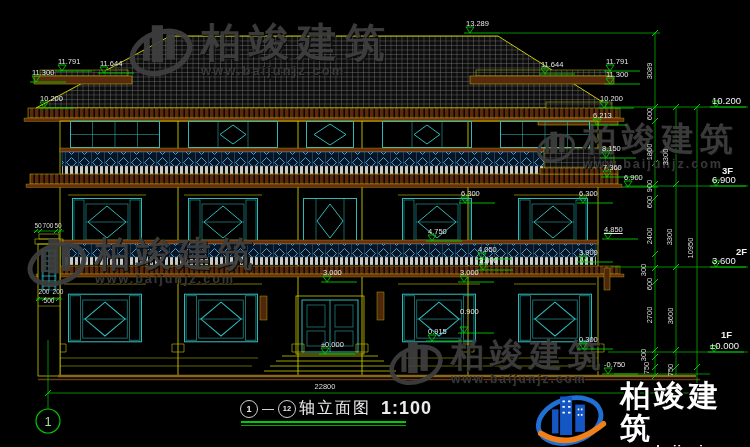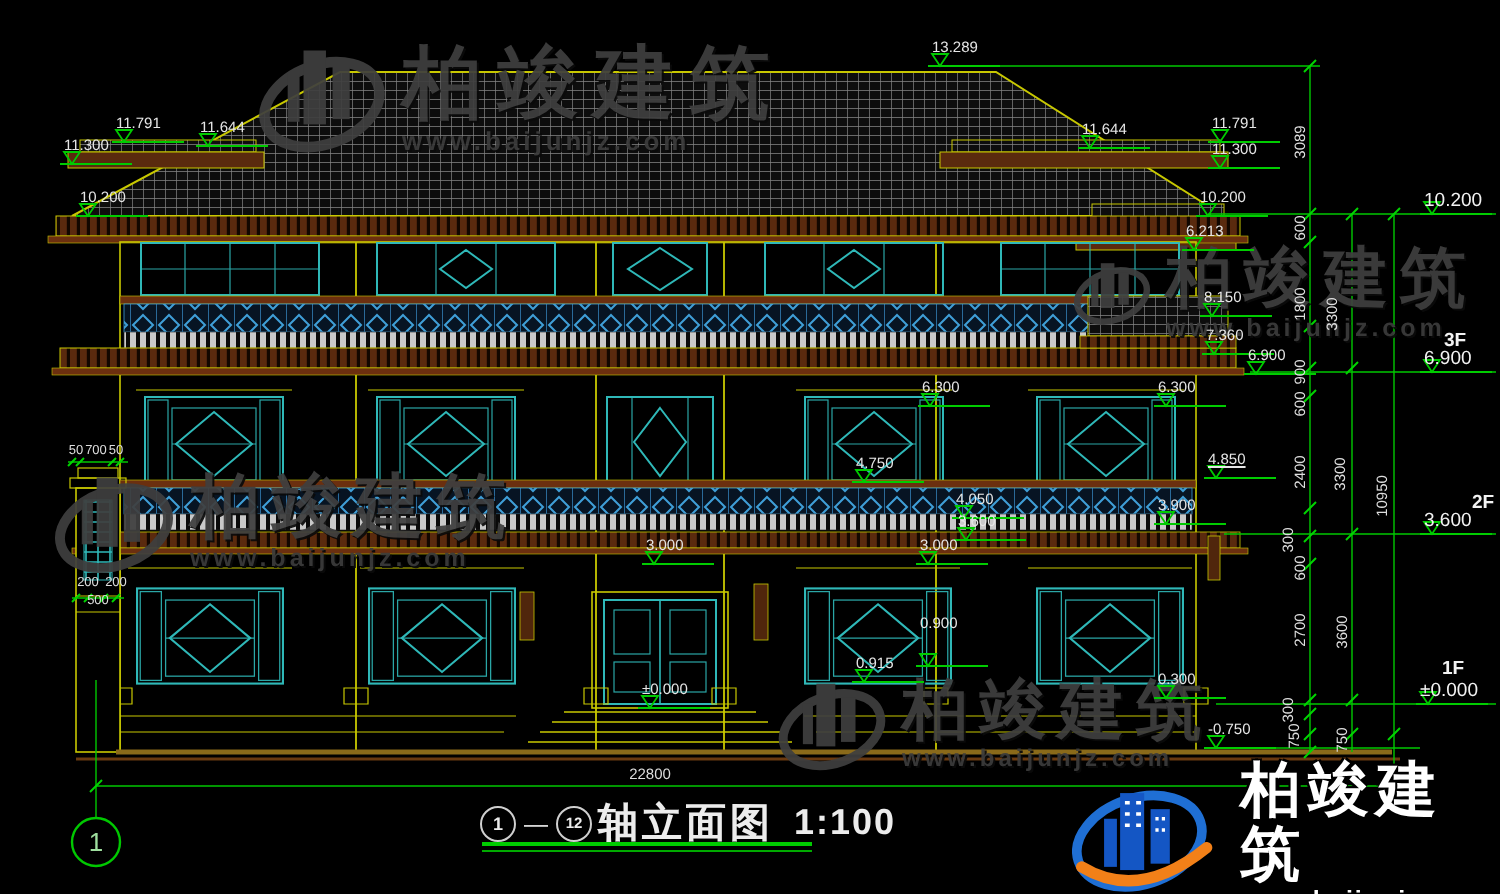--- a/index.html
+++ b/index.html
@@ -23,21 +23,21 @@
   .wm .brand{font-weight:bold;color:#3f3f3f;line-height:1.05;text-shadow:1px 1px 0 #0a0a0a;}
   .wm .url{font-weight:bold;color:#3c3c3c;letter-spacing:2px;text-shadow:1px 1px 0 #0a0a0a;}
   .axnum{position:absolute;left:48px;top:421px;transform:translate(-50%,-50%);
          color:#9fdf9f;font-size:13px;}
   .titleblock{position:absolute;left:240px;top:398px;display:flex;align-items:center;
               gap:3px;color:#ececec;}
   .axc{width:16px;height:16px;border:1.5px solid #cfcfcf;border-radius:50%;display:flex;
        align-items:center;justify-content:center;font-size:9px;font-weight:bold;flex:none;}
   .axc.sm{font-size:7.5px;}
   .tdash{font-size:12px;margin:0 1px;}
-  .tname{font-size:20px;font-weight:bold;letter-spacing:2px;}
+  .tname{font-size:16px;font-weight:normal;letter-spacing:2px;}
   .tscale{font-size:18px;font-weight:bold;margin-left:7px;letter-spacing:1px;}
   .tunder1{position:absolute;left:241px;top:421px;width:165px;border-top:2px solid #00cc00;}
   .tunder2{position:absolute;left:241px;top:425px;width:165px;border-top:1.5px solid #00aa00;}
   .sitelogo{position:absolute;left:536px;top:380px;display:flex;align-items:center;gap:4px;}
   .sitelogo .col{display:flex;flex-direction:column;}
   .sitelogo .brand{font-size:30px;font-weight:bold;color:#fff;letter-spacing:4px;line-height:1.05;
      text-shadow:2px 2px 0 #000,-1px -1px 0 #000,1px -1px 0 #000,-1px 1px 0 #000;}
   .sitelogo .url{font-size:12.5px;font-weight:bold;color:#fff;letter-spacing:1px;
      text-shadow:1px 1px 0 #000,-1px -1px 0 #000;}
 </style>

